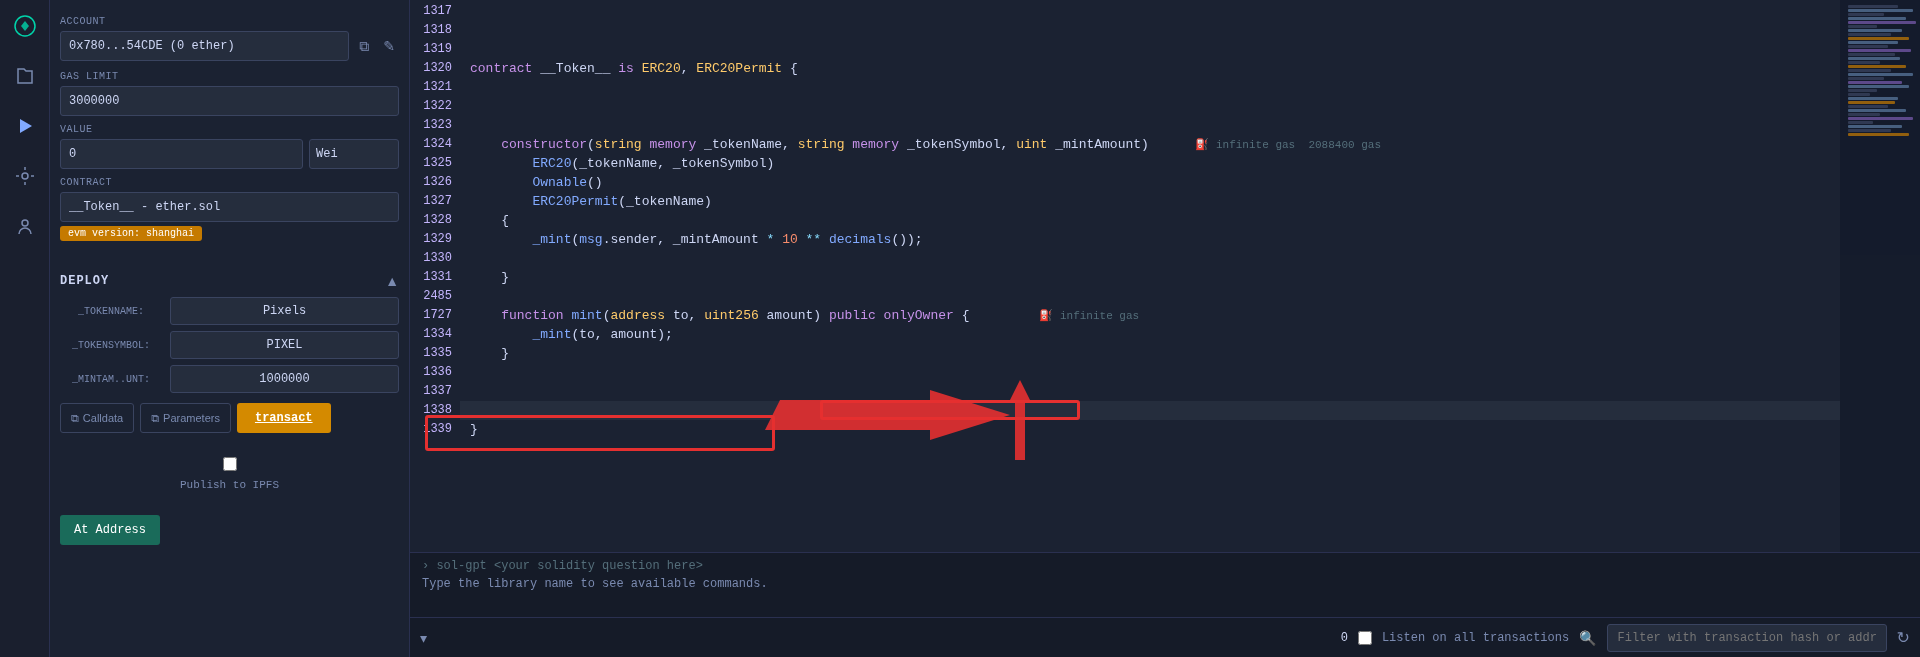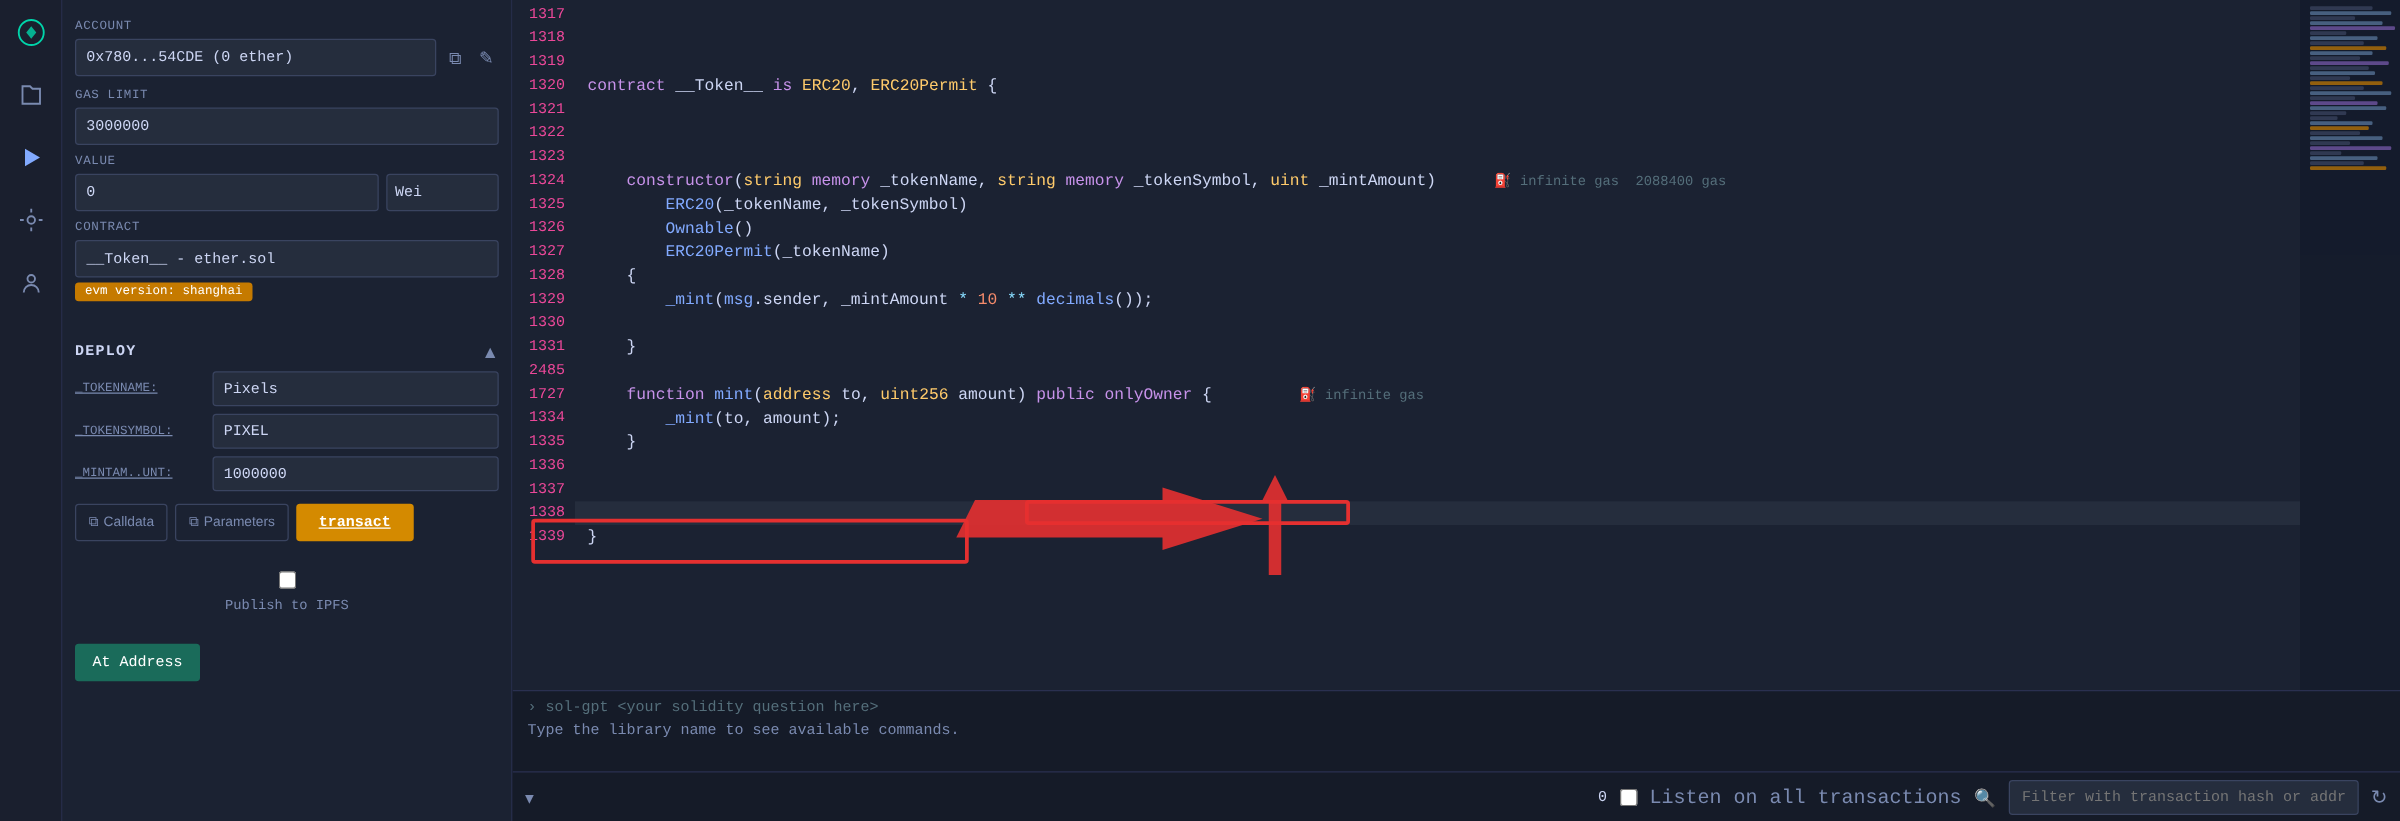--- a/index.html
+++ b/index.html
@@ -174,34 +174,34 @@
       display: flex;
       align-items: center;
       margin-bottom: 6px;
     }
     .param-label {
       font-size: 10px;
       color: #7a8ab0;
       text-transform: uppercase;
       width: 110px;
       flex-shrink: 0;
-      text-align: left;
+      text-align: center;
       padding-right: 8px;
-      text-decoration: underline;
     }
     .param-input {
       flex: 1;
       background: #252d3d;
       border: 1px solid #3a4460;
       color: #cdd6f4;
       padding: 4px 8px;
       font-size: 12px;
       font-family: 'Courier New', monospace;
       border-radius: 3px;
       height: 28px;
+      text-align: center;
     }
 
     .action-buttons {
       display: flex;
       gap: 6px;
       margin: 10px 0;
       align-items: center;
     }
     .calldata-btn {
       display: flex;
@@ -296,21 +296,21 @@
       position: relative;
     }
     .code-area {
       flex: 1;
       overflow: hidden;
       display: flex;
     }
     .line-numbers {
       width: 50px;
       background: #1b2232;
-      color: #ec4899;
+      color: #c4b5fd;
       font-size: 12px;
       line-height: 19px;
       padding: 0 8px 0 0;
       text-align: right;
       user-select: none;
       flex-shrink: 0;
       padding-top: 2px;
     }
     .code-content {
       flex: 1;
@@ -359,21 +359,21 @@
     .tx-counter {
       color: #cdd6f4;
       font-size: 12px;
     }
     .listen-checkbox {
       width: 14px;
       height: 14px;
     }
     .listen-label {
       color: #7a8ab0;
-      font-size: 16px;
+      font-size: 12px;
     }
     .search-icon-btn {
       background: transparent;
       border: none;
       color: #7a8ab0;
       cursor: pointer;
       font-size: 14px;
     }
     .filter-input {
       background: #252d3d;

